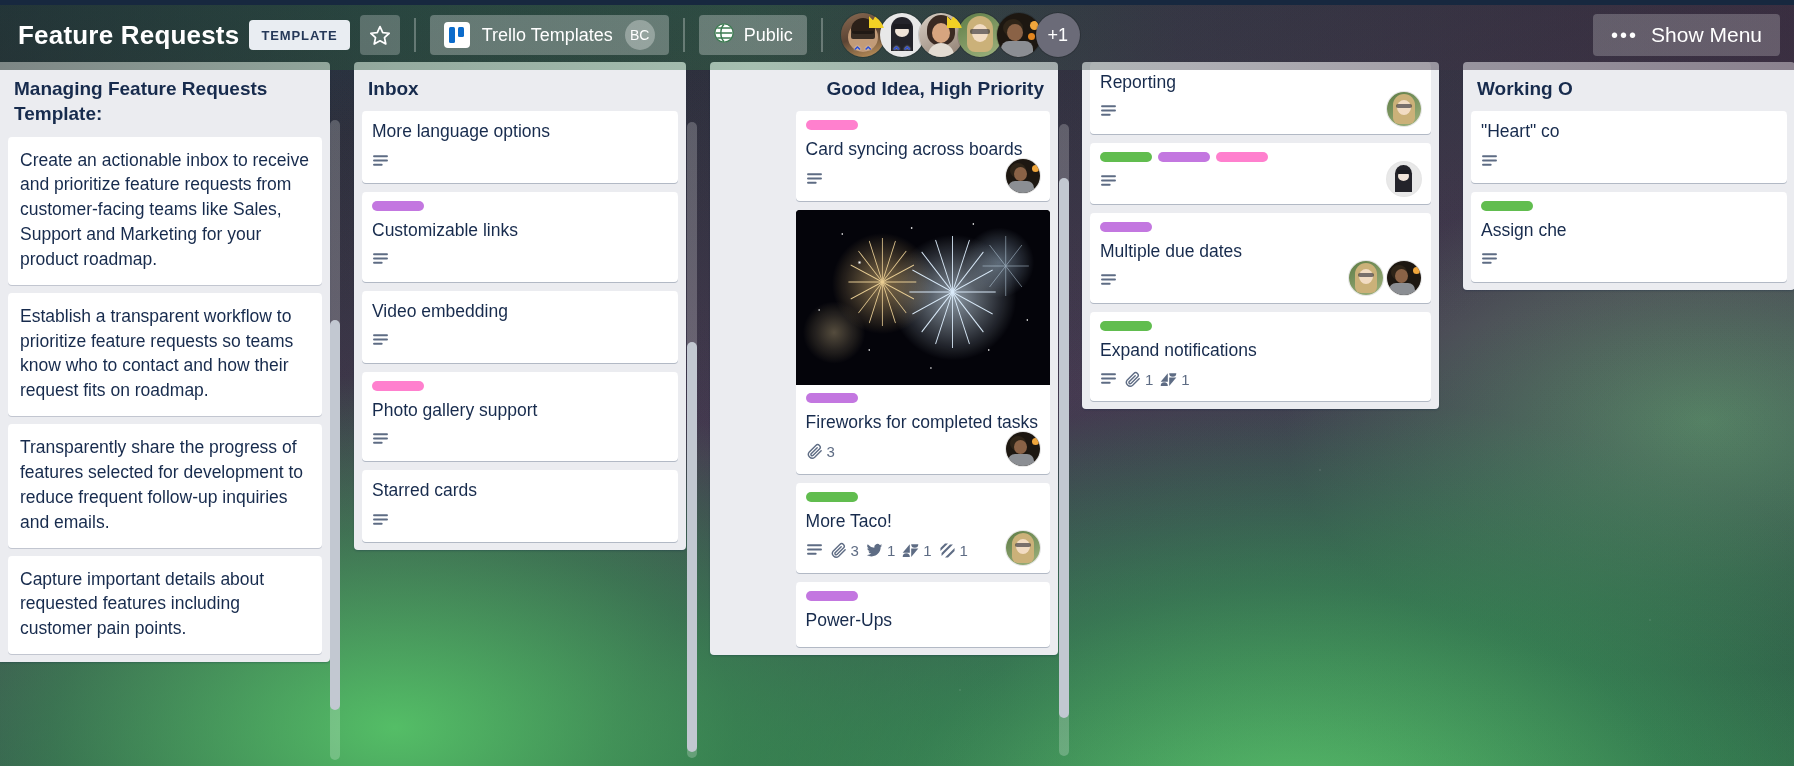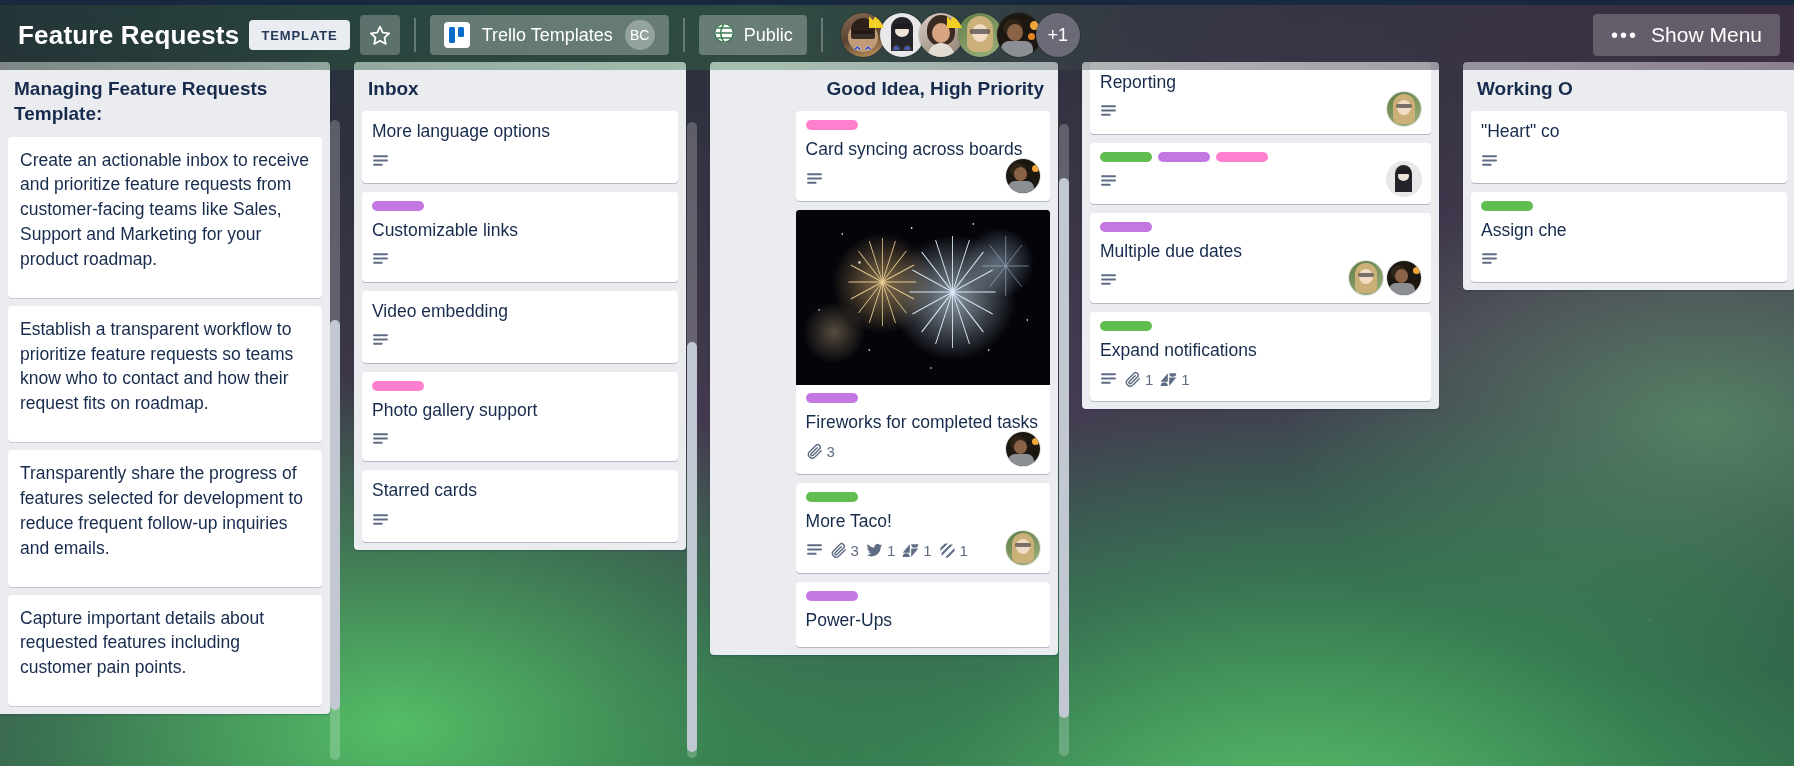--- a/index.html
+++ b/index.html
@@ -113,21 +113,21 @@
     line-height:1.33;
   }
   .cards {
     padding:0 8px 8px 8px; overflow:hidden; display:flex; flex-direction:column; gap:9px;
   }
   .card {
     background:#fff; border-radius:4px; box-shadow:0 1px 0 rgba(9,30,66,.25);
     padding:9px 10px 10px 10px; cursor:pointer; position:relative;
     font-size:17.5px; color:#172b4d;
   }
-  .card.plain { padding:11px 12px 26px 12px; line-height:1.42; font-size:17.5px; }
+  .card.plain { padding:11px 12px 13px 12px; line-height:1.42; font-size:17.5px; }
   .labels { display:flex; gap:6px; margin-bottom:8px; }
   .label { width:52px; height:10px; border-radius:5px; }
   .card-title { line-height:1.3; margin-bottom:6px; padding-right:2px; }
   .badges { display:flex; align-items:center; gap:7px; min-height:24px; color:#5e6c84; }
   .badge { display:flex; align-items:center; gap:4px; font-size:15px; color:#5e6c84; }
   .avatar {
     position:absolute; right:10px; bottom:8px; width:34px; height:34px;
     border-radius:50%; overflow:hidden; box-shadow:0 0 0 1px rgba(0,0,0,.1);
   }
   .avatar.two { right:48px; }

